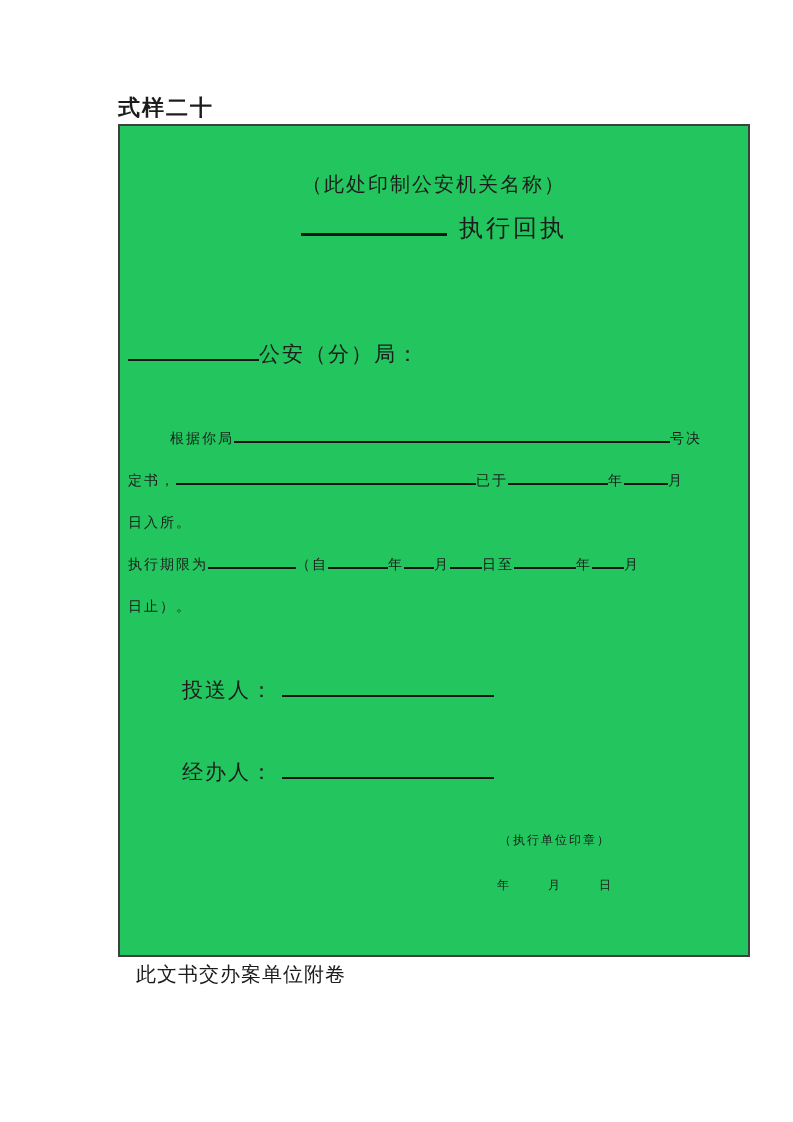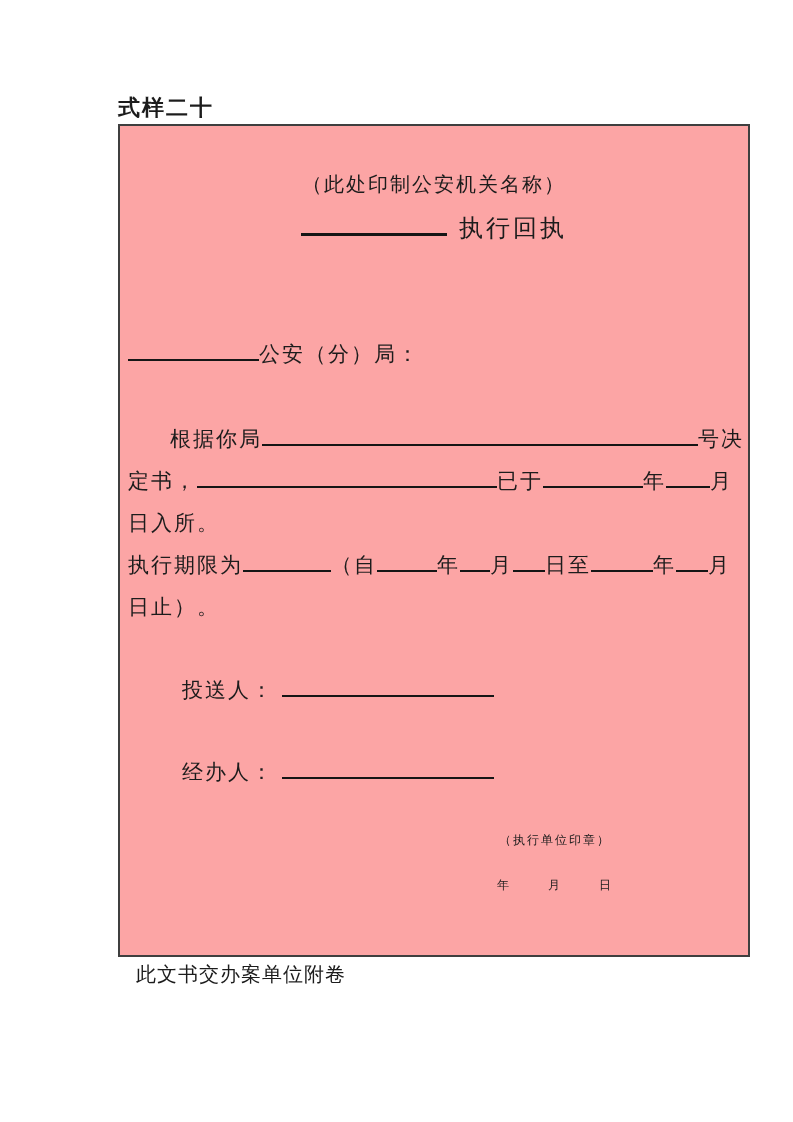--- a/index.html
+++ b/index.html
@@ -22,21 +22,21 @@
     letter-spacing: 2px;
   }
   .form-box {
     position: absolute;
     left: 118px;
     top: 124px;
     width: 632px;
     height: 833px;
     border: 2px solid #3f3f3f;
     box-sizing: border-box;
-    background: #fca5a5;
+    background: #22c55e;
   }
   .org-line {
     position: absolute;
     left: 0; right: 0;
     top: 45px;
     text-align: center;
     font-size: 20px;
     letter-spacing: 2px;
   }
   .title-line {
@@ -65,21 +65,21 @@
     top: 212px;
     font-size: 21px;
     letter-spacing: 2px;
     white-space: nowrap;
   }
   .body-para {
     position: absolute;
     left: 8px;
     right: 4px;
     top: 292px;
-    font-size: 21px;
+    font-size: 14px;
     letter-spacing: 2px;
   }
   .body-line {
     height: 42px;
     line-height: 42px;
     white-space: nowrap;
   }
   .seg-blank {
     display: inline-block;
     height: 1.02em;

